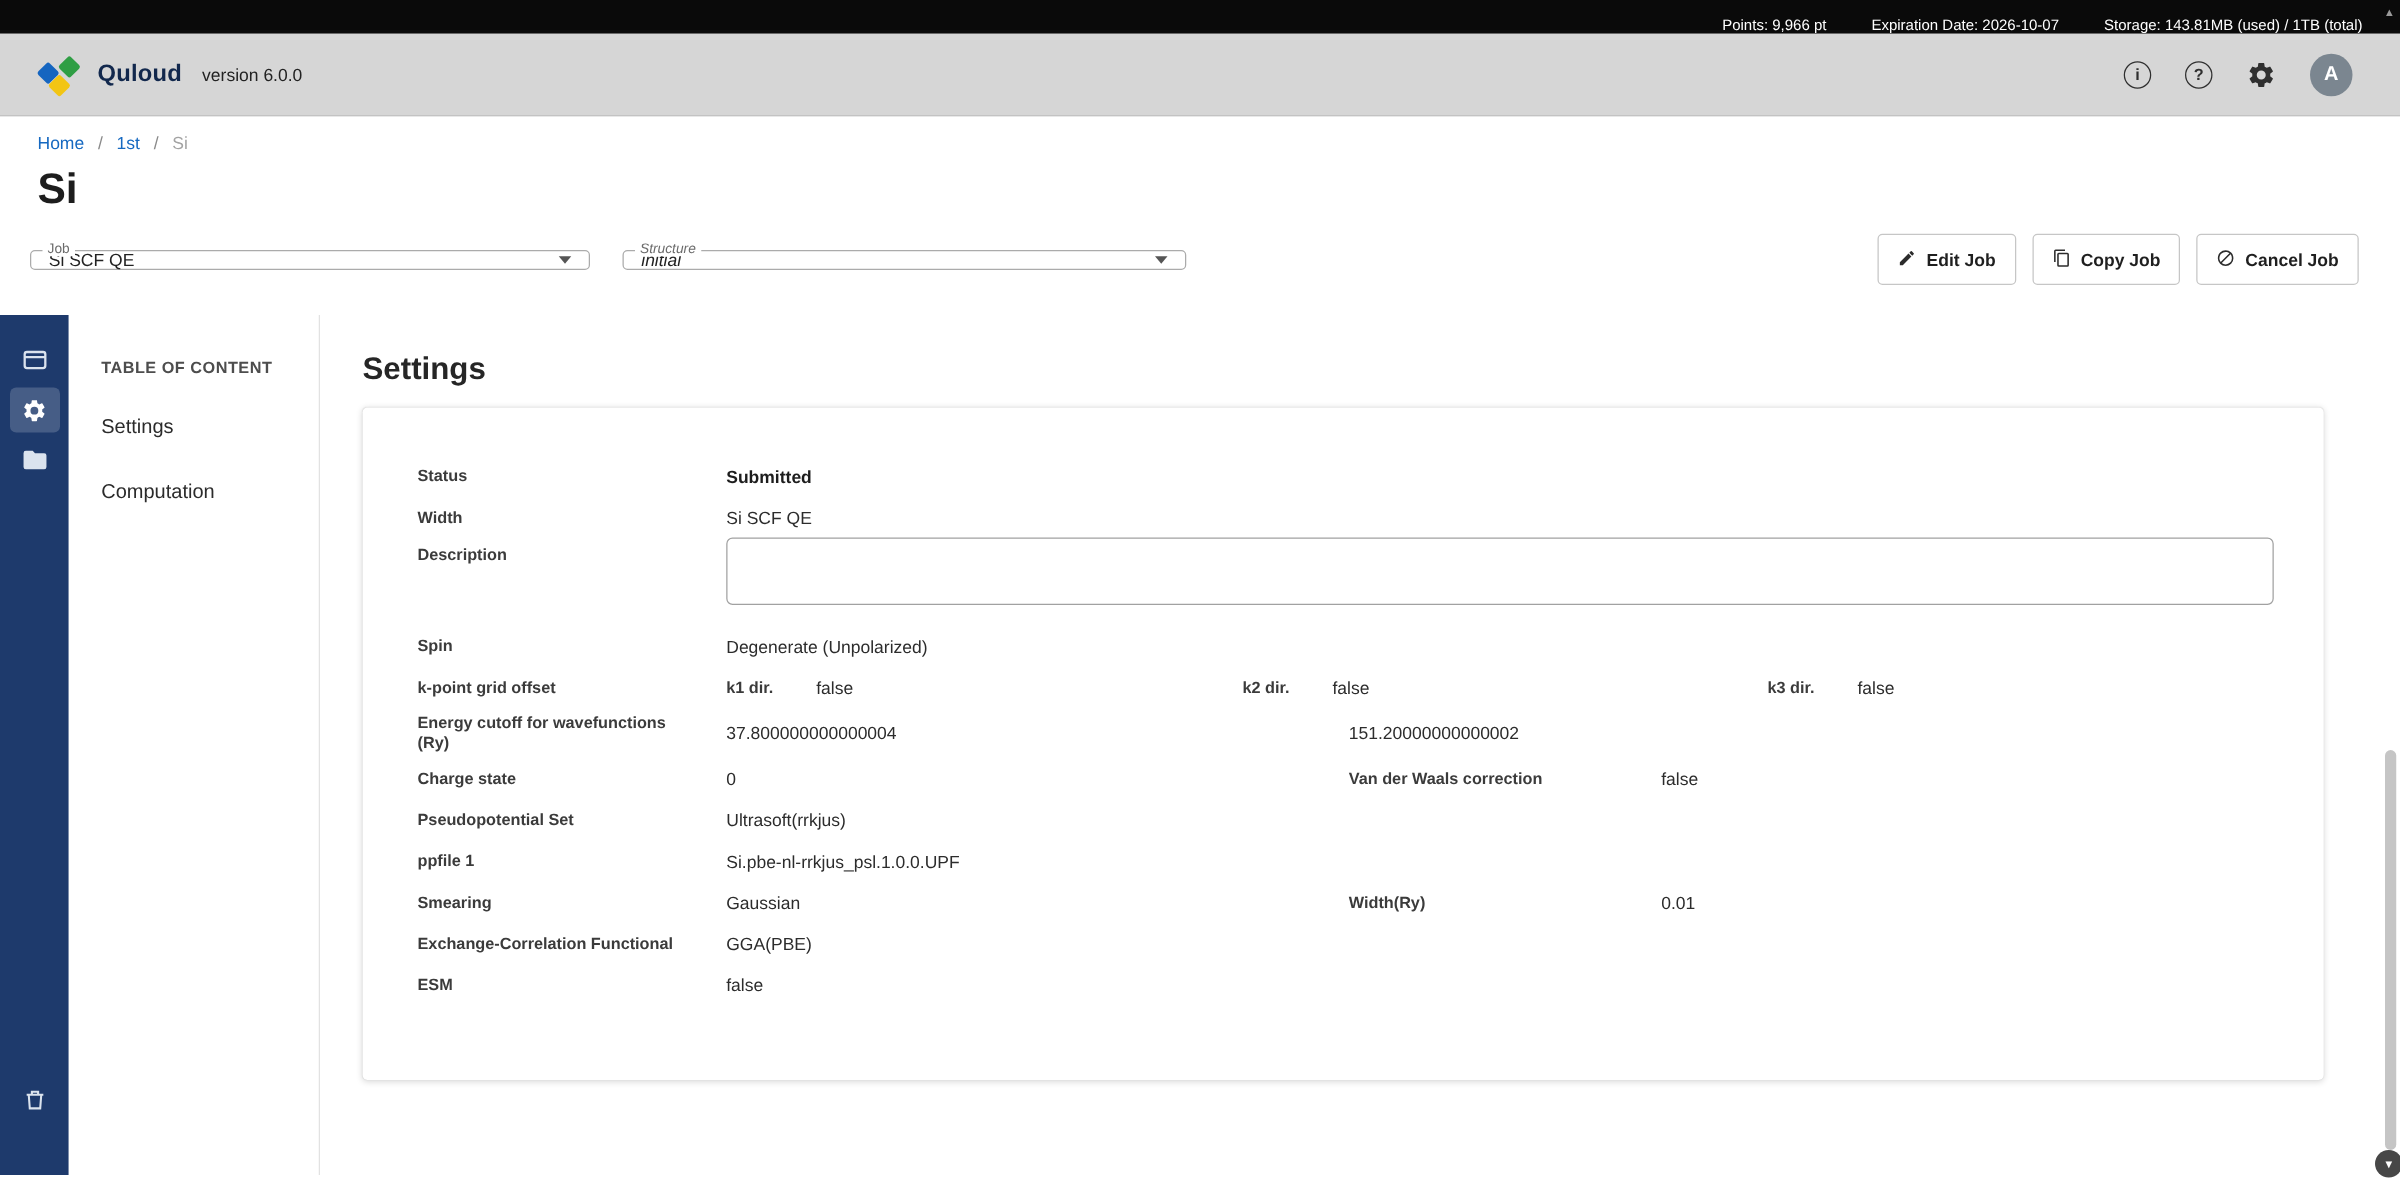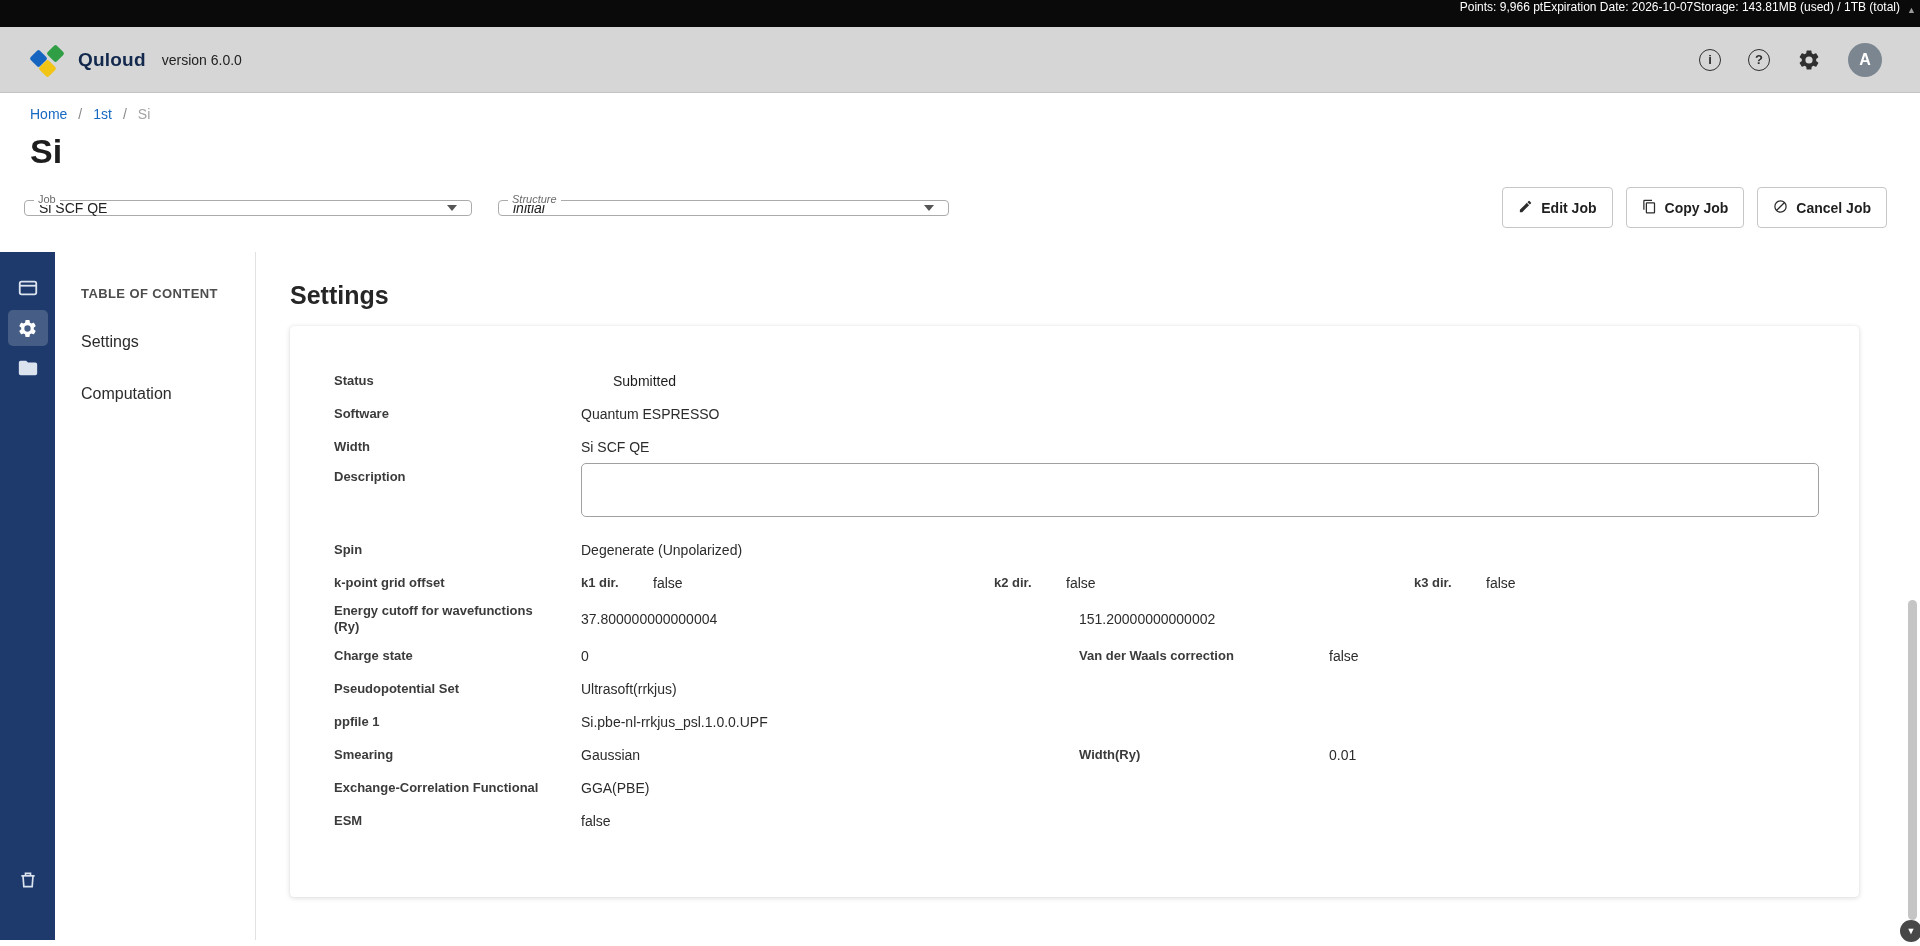--- a/index.html
+++ b/index.html
@@ -2,22 +2,22 @@
 <html><head>
 <meta charset="utf-8">
 <style>
   * { box-sizing: border-box; margin: 0; padding: 0; }
   html, body { width: 1920px; height: 946px; overflow: hidden; }
   body { font-family: "Liberation Sans", sans-serif; background: #fff; color: #222; }
 
   
   .topbar {
     height: 27px; background: #0a0a0a; color: #fff;
-    display: flex; justify-content: flex-end; align-items: flex-start;
-    padding-right: 20px; font-size: 12px;
+    display: flex; justify-content: flex-end; align-items: flex-end;
+    gap: 36px; padding-right: 30px; font-size: 12px;
   }
 
   
   .header {
     height: 66px; background: #d6d6d6; border-bottom: 1px solid #c3c3c3;
     display: flex; align-items: center; padding: 0 38px 0 30px;
   }
   .logo { width: 38px; height: 38px; position: relative; margin-right: 10px; }
   .logo .d { position: absolute; width: 13px; height: 13px; transform: rotate(45deg); border-radius: 2px; }
   .logo .d1 { left: 2px;  top: 11px; background: #1565c0; }
@@ -95,21 +95,21 @@
     padding: 38px 40px 60px 44px;
   }
 
   
   .srow {
     display: grid; grid-template-columns: 247px 498px 250px 1fr;
     align-items: center; min-height: 33px;
   }
   .flabel { font-size: 13px; font-weight: 700; color: #3b3b3b; padding-right: 20px; line-height: 16px; }
   .fvalue { font-size: 14px; color: #2c2c2c; }
-  .fvalue.strong { font-weight: 400; color: #1d1d1d; margin-left: 32px; }
+  .fvalue.strong { font-weight: 700; color: #1d1d1d; }
 
   .row-desc { min-height: 70px; align-items: start; }
   .row-desc .flabel { padding-top: 6px; }
   .desc-input {
     grid-column: 2 / 5; width: 100%; height: 54px; resize: none;
     border: 1px solid #a1a1a1; border-radius: 5px; margin-top: 0;
     font-family: "Liberation Sans", sans-serif; font-size: 14px; padding: 8px 10px;
   }
 
   .row-kgrid { min-height: 56px; align-items: start; }
@@ -251,24 +251,20 @@
     <div class="content">
       <div class="sec-title">Settings</div>
 
       <div class="card">
 
         <div class="srow">
           <div class="flabel">Status</div>
           <div class="fvalue strong">Submitted</div>
         </div>
 
-        <div class="srow">
-          <div class="flabel">Software</div>
-          <div class="fvalue">Quantum ESPRESSO</div>
-        </div>
 
         <div class="srow">
           <div class="flabel">Width</div>
           <div class="fvalue">Si SCF QE</div>
         </div>
 
         <div class="srow row-desc">
           <div class="flabel">Description</div>
           <textarea class="desc-input" style=""></textarea>
         </div>

